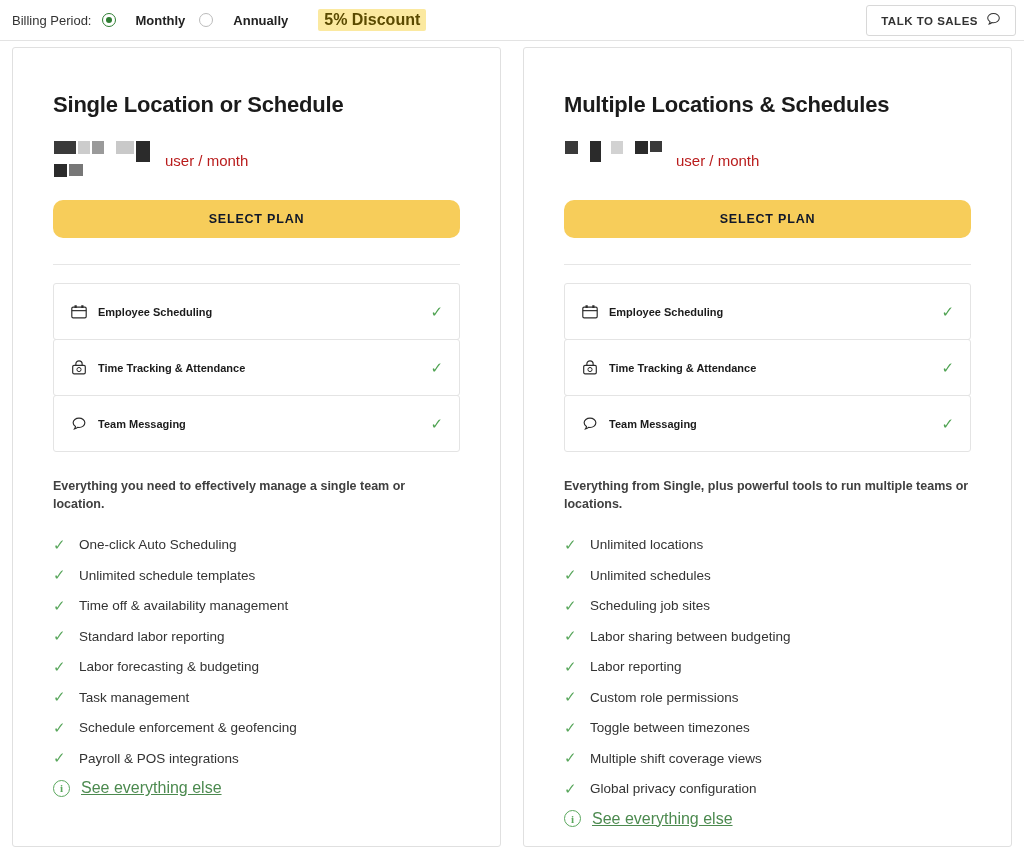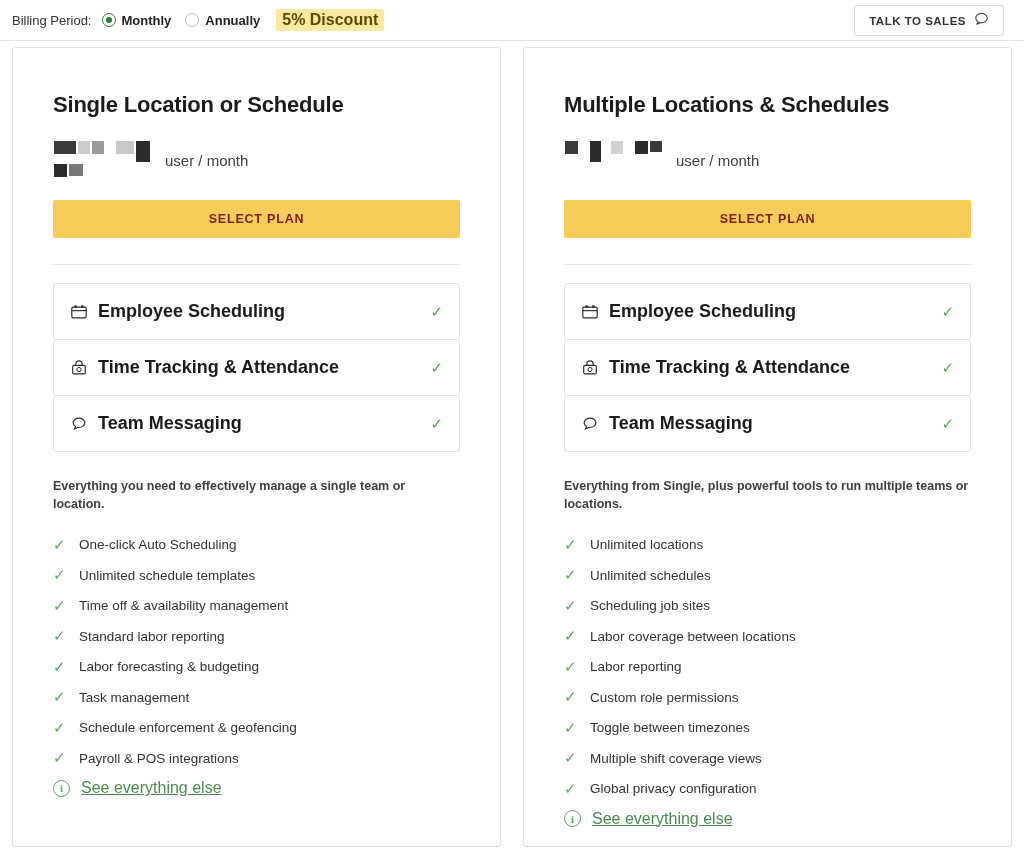--- a/index.html
+++ b/index.html
@@ -20,21 +20,21 @@
     align-items: center;
     padding: 0 12px;
     position: relative;
   }
   .billing-label {
     font-size: 13px;
     color: #333;
     margin-right: 10px;
   }
   .radio-group { display: flex; align-items: center; gap: 14px; }
-  .radio-opt { display: flex; align-items: center; gap: 6px; cursor: pointer; }
+  .radio-opt { display: flex; align-items: center; gap: 20px; cursor: pointer; }
   .radio-dot {
     width: 14px; height: 14px; border-radius: 50%;
     border: 1px solid #bbb; background: #fff;
     display: inline-block; position: relative;
   }
   .radio-dot.on {
     border: 1px solid #2e7d32;
   }
   .radio-dot.on::after {
     content: "";
@@ -47,21 +47,21 @@
     background: #fbe9a0;
     color: #5a4a00;
     font-size: 16px;
     font-weight: bold;
     padding: 2px 6px;
     border-radius: 2px;
     margin-left: 10px;
   }
   .talk-sales {
     position: absolute;
-    right: 20px; top: 5px;
+    right: 8px; top: 5px;
     height: 31px;
     border: 1px solid #d8d8d8;
     background: #fff;
     border-radius: 3px;
     display: flex; align-items: center; gap: 8px;
     padding: 0 14px;
     font-size: 11.5px;
     font-weight: bold;
     letter-spacing: .5px;
     color: #333;
@@ -95,55 +95,55 @@
     display: flex;
     align-items: flex-start;
     flex-wrap: wrap;
     height: 46px;
     margin-bottom: 14px;
   }
   .price-blocks { display: flex; flex-wrap: wrap; width: 112px; }
   .blk { display: inline-block; margin: 1px; }
   .price-unit {
     font-size: 15px;
-    color: #404040;
+    color: #b91c1c;
     align-self: flex-start;
     margin-top: 12px;
   }
   .select-plan {
     display: block;
     width: 100%;
     height: 38px;
     background: #f7cd5a;
     border: none;
-    border-radius: 2px;
+    border-radius: 10px;
     font-size: 12.5px;
     font-weight: bold;
     letter-spacing: .8px;
-    color: #7f1d1d;
+    color: #0f172a;
     cursor: pointer;
   }
   .divider {
     height: 1px;
     background: #e6e6e6;
     margin: 26px 0 18px 0;
   }
   .feature-box {
     border: 1px solid #e4e4e4;
     border-radius: 3px;
     height: 57px;
     display: flex;
     align-items: center;
     padding: 0 16px;
     margin-bottom: -1px;
   }
   .feature-box .fi { width: 28px; display: flex; align-items: center; color: #2b2b2b; }
   .feature-box .flabel {
     flex: 1;
-    font-size: 18px;
+    font-size: 11px;
     font-weight: bold;
     color: #1b1b1b;
   }
   .feature-box .fcheck { color: #4fa352; font-size: 15px; }
   .blurb {
     font-size: 12.5px;
     font-weight: bold;
     color: #404040;
     line-height: 1.45;
     margin: 26px 0 16px 0;
@@ -374,21 +374,21 @@
       <li>
           <span class="chk">✓</span>
           <span>Unlimited schedules</span>
         </li>
       <li>
           <span class="chk">✓</span>
           <span>Scheduling job sites</span>
         </li>
       <li>
           <span class="chk">✓</span>
-          <span>Labor coverage between locations</span>
+          <span>Labor sharing between budgeting</span>
         </li>
       <li>
           <span class="chk">✓</span>
           <span>Labor reporting</span>
         </li>
       <li>
           <span class="chk">✓</span>
           <span>Custom role permissions</span>
         </li>
       <li>

